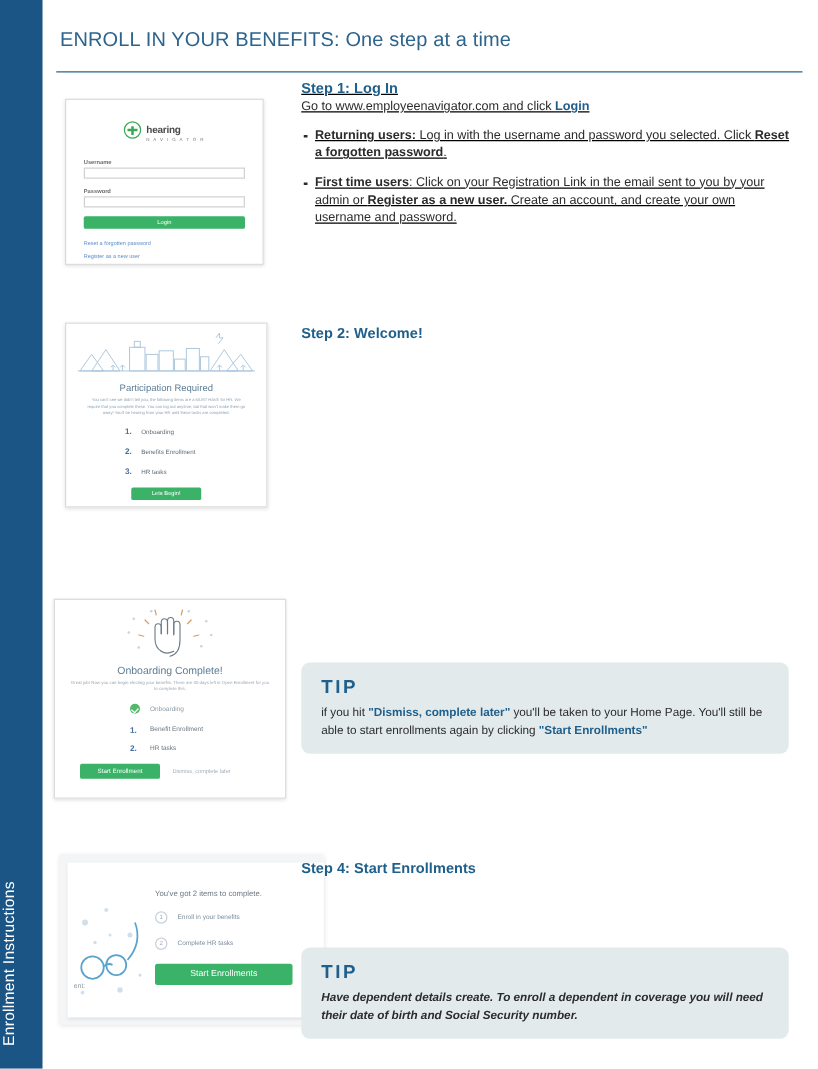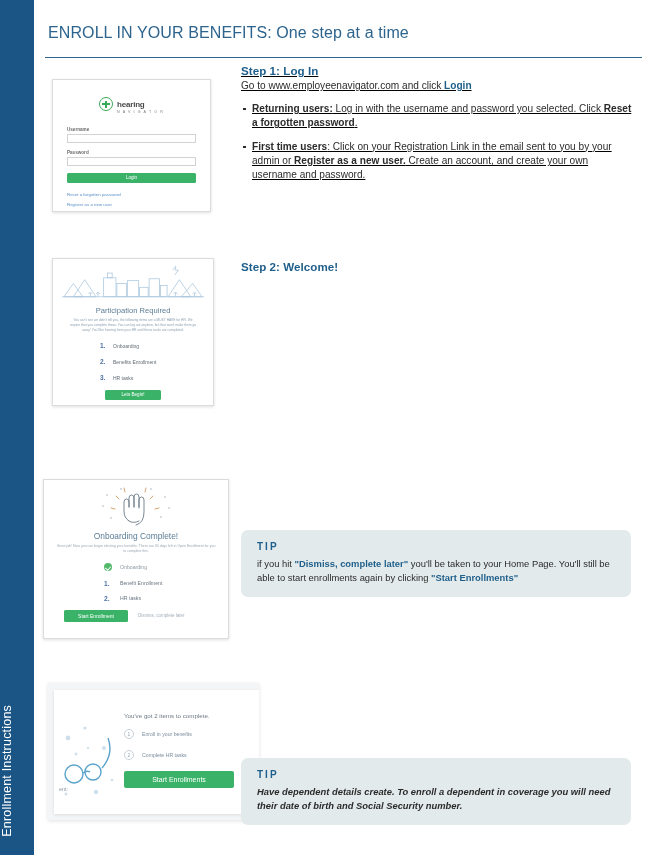--- a/index.html
+++ b/index.html
@@ -55,21 +55,21 @@
     content: ""; position: absolute; left: 2px; top: 6px;
     width: 2.5px; height: 2.5px; background: #2b2b2b;
   }
 
   
   .tip {
     position: absolute; left: 207px; width: 390px;
     background: #e3eaec; border-radius: 7px; padding: 11px 16px 13px 16px;
   }
   .tip-title {
-    font-size: 10px; font-weight: bold; color: #1f5f8b;
+    font-size: 15px; font-weight: bold; color: #1f5f8b;
     letter-spacing: 2px; margin-bottom: 5px;
   }
   .tip-body { font-size: 9.4px; color: #2b2b2b; line-height: 1.45; }
   .tip-body b { color: #1f5f8b; font-weight: bold; }
   .tip-body.italic { font-style: italic; font-weight: bold; }
 
   
   .shot {
     position: absolute; background: #ffffff; border: 1px solid #dcdcdc;
     box-shadow: 0 1px 3px rgba(0,0,0,.13); overflow: hidden;
@@ -346,20 +346,21 @@
           <div class="e-row">
             <span class="e-circ">2</span>
             <span class="t">Complete HR tasks</span>
           </div>
           <div class="btn-green">Start Enrollments</div>
         </div>
       </div>
     </div>
 
     <div class="step-text" style="top:688px;">
+      <div class="step-head">Step 4: Start Enrollments</div>
     </div>
 
     <div class="tip" style="top:758px;">
       <div class="tip-title">TIP</div>
       <div class="tip-body italic">Have dependent details create. To enroll a dependent in coverage you will need their date of birth and Social Security number.</div>
     </div>
 
   </div>
 </div>
 

